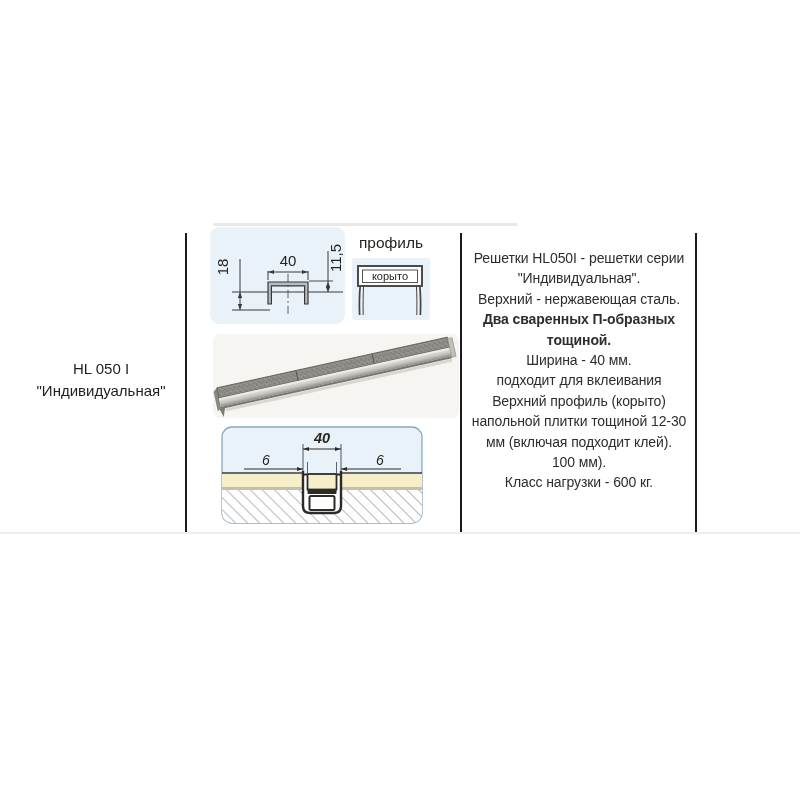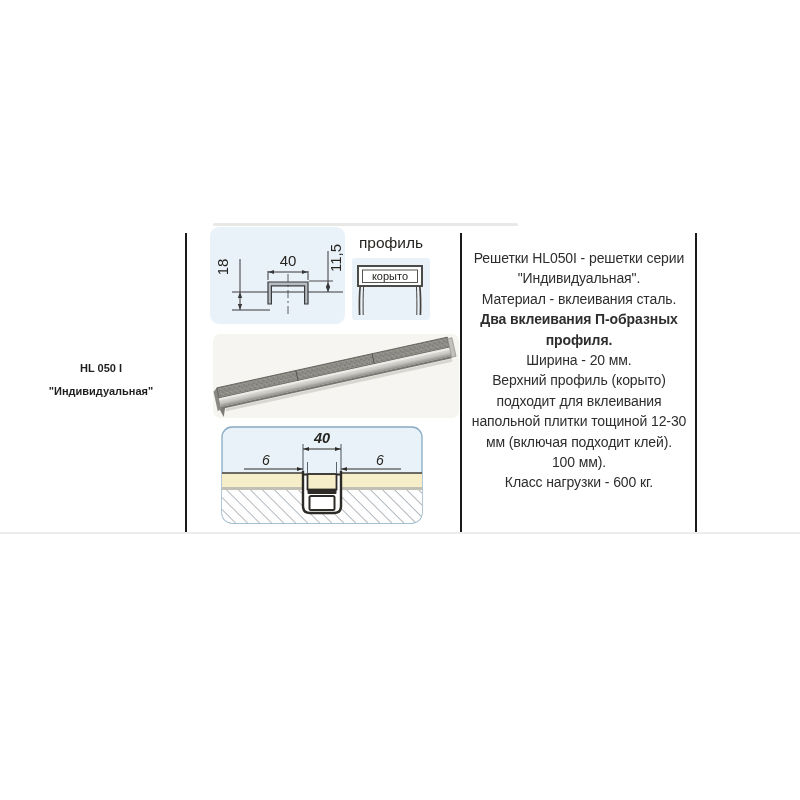--- a/index.html
+++ b/index.html
@@ -5,21 +5,21 @@
   html,body{margin:0;padding:0;background:#ffffff;}
   #page{position:relative;width:800px;height:800px;background:#ffffff;overflow:hidden;
         font-family:"Liberation Sans","DejaVu Sans",sans-serif;color:#2d2d2d;}
   .vline{position:absolute;width:2px;top:233px;height:299px;background:#1a1a1a;}
   #v1{left:185px;} #v2{left:460px;} #v3{left:695px;}
   #row-sep{position:absolute;left:0;top:532px;width:800px;height:2px;background:#ededeb;}
   #prev-row-remnant{position:absolute;left:213px;top:223px;width:305px;height:3px;
         background:#d9d9d7;opacity:.6;border-radius:2px;filter:blur(.5px);}
   
   #label-cell{position:absolute;left:12px;top:358px;width:178px;text-align:center;
-        font-weight:700;font-size:11px;color:#1f1f1f;}
+        font-weight:400;font-size:15px;color:#1f1f1f;}
   #label-cell .l1{line-height:21px;}
   #label-cell .l2{line-height:24px;}
   
   #desc{position:absolute;left:464px;top:248px;width:230px;display:flex;
         flex-direction:column;align-items:center;font-size:14px;letter-spacing:-0.1px;
         color:#2d2d2d;}
   #desc .ln{line-height:20.4px;white-space:nowrap;}
   #desc .b{font-weight:700;}
   
   .abs{position:absolute;}
@@ -157,25 +157,25 @@
     <polygon points="82.6,45 77,42.9 77,47.1" fill="#2d2b27"></polygon>
     <text class="dimI2" x="46" y="41" text-anchor="middle">6</text>
     <line x1="121" y1="45" x2="181" y2="45" stroke="#2d2b27" stroke-width="1"></line>
     <polygon points="121.4,45 127,42.9 127,47.1" fill="#2d2b27"></polygon>
     <text class="dimI2" x="160" y="41" text-anchor="middle">6</text>
   </svg>
 
   <div id="desc">
     <div class="ln">Решетки HL050I - решетки серии</div>
     <div class="ln">"Индивидуальная".</div>
-    <div class="ln">Материал - вклеивания сталь.</div>
-    <div class="ln b">Два вклеивания П-образных</div>
-    <div class="ln b">профиля.</div>
-    <div class="ln">Ширина - 20 мм.</div>
+    <div class="ln">Верхний - нержавеющая сталь.</div>
+    <div class="ln b">Два сваренных П-образных</div>
+    <div class="ln b">тощиной.</div>
+    <div class="ln">Ширина - 40 мм.</div>
+    <div class="ln">подходит для вклеивания</div>
     <div class="ln">Верхний профиль (корыто)</div>
-    <div class="ln">подходит для вклеивания</div>
     <div class="ln">напольной плитки тощиной 12-30</div>
     <div class="ln">мм (включая подходит клей).</div>
     <div class="ln">100 мм).</div>
     <div class="ln">Класс нагрузки - 600 кг.</div>
   </div>
 
 </div>
 
 </body></html>

